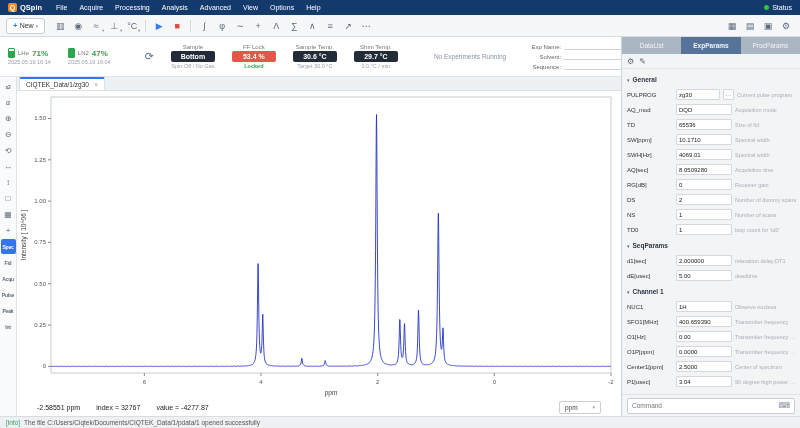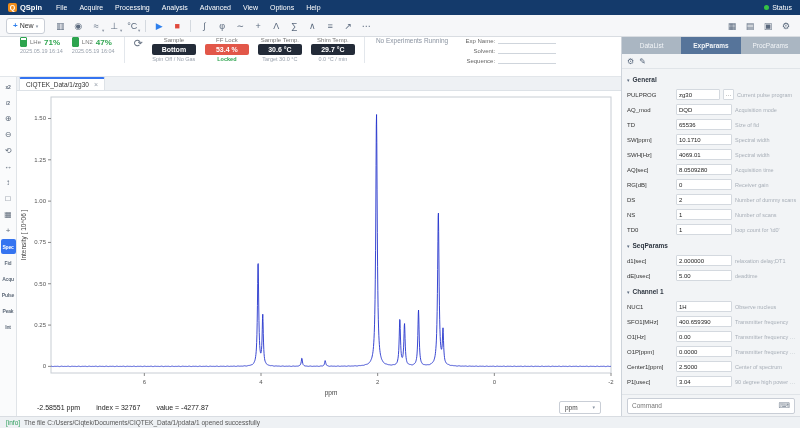--- a/index.html
+++ b/index.html
@@ -26,21 +26,21 @@
   .tb-btn{width:16px;height:16px;border-radius:2px;display:inline-flex;align-items:center;justify-content:center;font-size:9px;color:#5b6a7e;position:relative;cursor:default}
   .tb-btn .dd{font-size:4.5px;position:absolute;right:0;bottom:1px;color:#8a94a2}
   .tb-sep{width:1px;height:12px;background:#d4d9df;margin:0 3px}
   .tb-right{display:flex;gap:2px}
 
   
   .body-row{flex:1;display:flex;min-height:0}
   .left-col{width:622px;display:flex;flex-direction:column;border-right:1px solid #cdd3da}
 
   
-  .statusrow{height:40px;background:#fff;border-bottom:1px solid #e2e6ea;display:flex;align-items:flex-start;padding:0 20px;gap:9px;flex:0 0 auto}
+  .statusrow{height:40px;background:#fff;border-bottom:1px solid #e2e6ea;display:flex;align-items:center;padding:0 8px;gap:17px;flex:0 0 auto}
   .gauge-group{display:flex;flex-direction:column;gap:1px}
   .gauge-top{display:flex;align-items:center;gap:3px}
   .gauge-icon{width:7px;height:10px;border:1px solid #2da44e;border-radius:1px;position:relative;background:#fff}
   .gfill{position:absolute;left:0;right:0;bottom:0;background:#2da44e}
   .gauge-label{font-size:6px;color:#777}
   .gauge-value{font-size:8px;font-weight:bold;color:#2da44e}
   .gauge-date{font-size:5.5px;color:#9aa2ad;white-space:nowrap}
   .vsep{width:1px;height:26px;background:#e3e7ec}
   .spin-icon{font-size:11px;color:#6b7686}
   .chip-group{display:flex;flex-direction:column;align-items:center;gap:1px}

